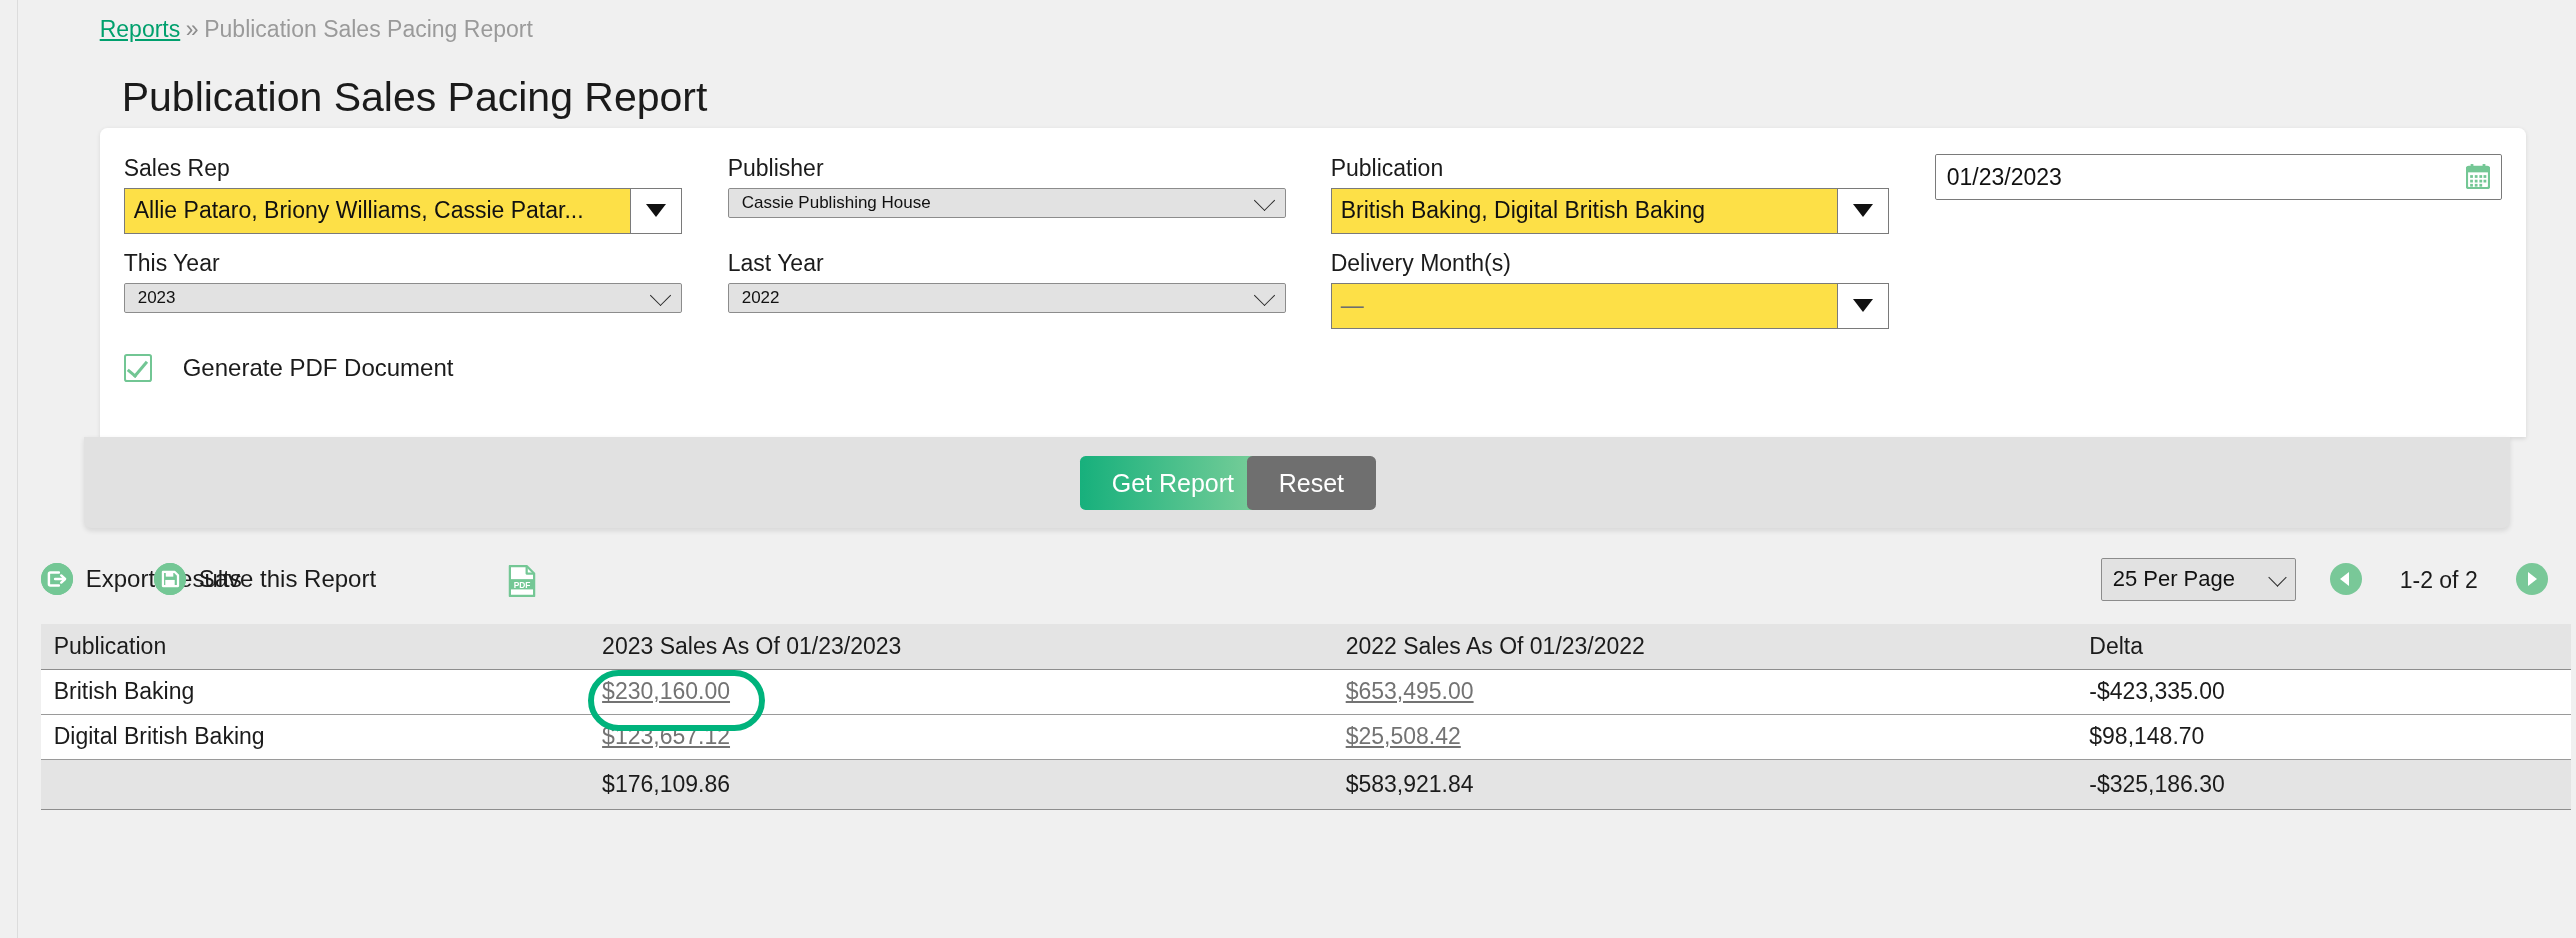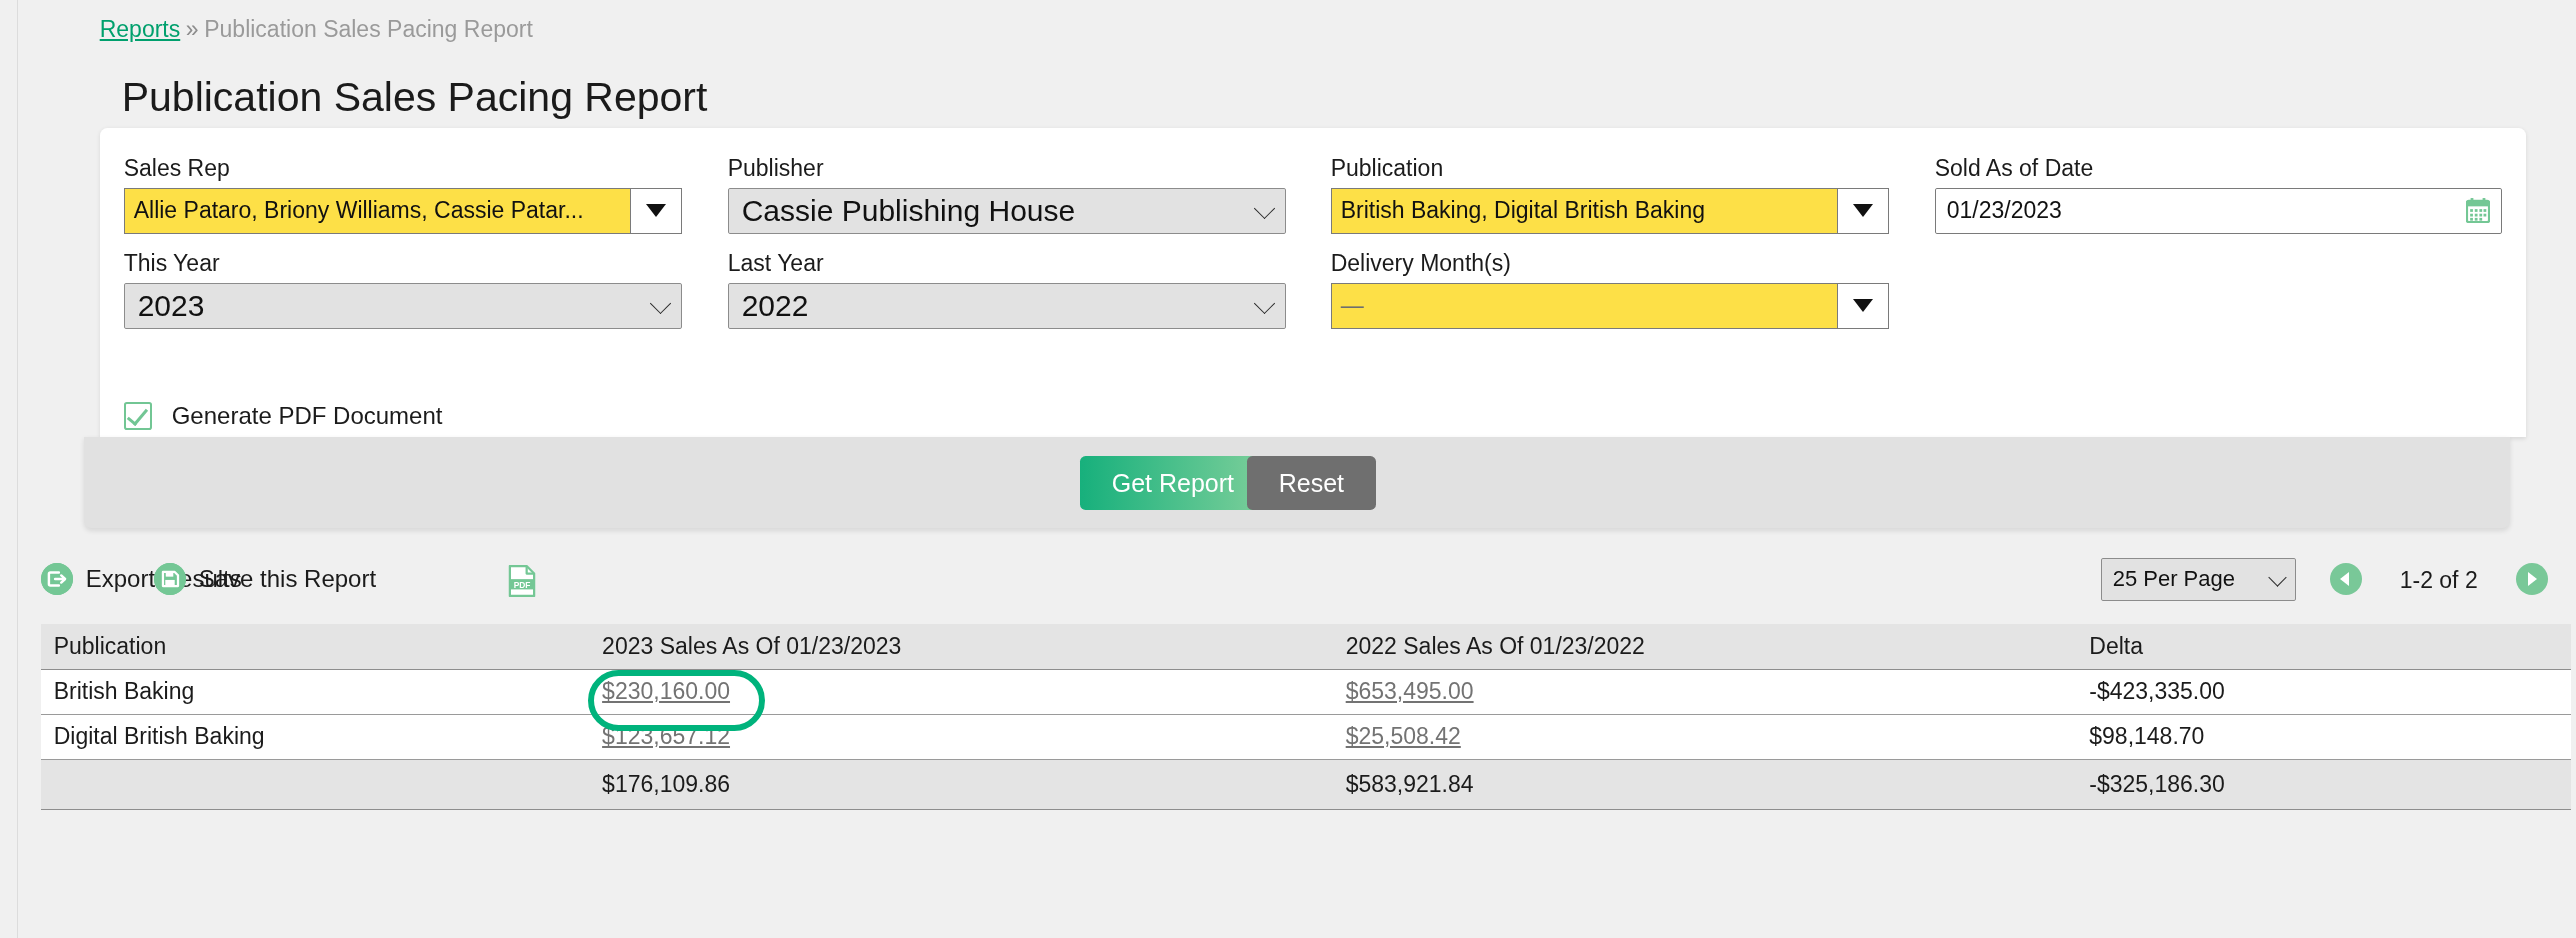--- a/index.html
+++ b/index.html
@@ -81,28 +81,28 @@
     font-size: 23px;
     line-height: 28px;
     color: #1b1b1b;
     margin-bottom: 5.6px;
     white-space: nowrap;
   }
 
   
   .select-box {
     position: relative;
-    height: 46px;
+    height: 30px;
     background: #e2e2e2;
     border: 0.9px solid #8c8c8c;
     border-radius: 1.9px;
     display: flex;
     align-items: center;
     padding: 0 43px 0 13px;
-    font-size: 30px;
+    font-size: 17px;
     color: #111111;
     white-space: nowrap;
     overflow: hidden;
     cursor: pointer;
   }
   .select-box .chev {
     position: absolute;
     right: 13px;
     top: 50%;
     width: 15px;
@@ -173,22 +173,21 @@
     height: 25px;
   }
 
   
   #pdf-check-row {
     position: absolute;
     left: 24px;
     top: 226px;
     display: flex;
     align-items: center;
-    gap: 20px;
-    margin-top: 48px;
+    gap: 31px;
   }
   .chk {
     width: 28px;
     height: 28px;
     border: 2.8px solid #72c694;
     border-radius: 2.8px;
     position: relative;
     cursor: pointer;
     background: #ffffff;
   }
@@ -403,21 +402,20 @@
       <div class="field-label">Publication</div>
       <div class="multi-box">
         <div class="multi-text">British Baking, Digital British Baking</div>
         <div class="multi-arrow">
             <i></i>
           </div>
       </div>
     </div>
 
     <div class="field" style="left:1835px; top:26px; width:567px;">
-      <div class="field-label">Sold As of Date</div>
       <div class="date-box">
         <span>01/23/2023</span>
         <svg class="cal-icon" viewBox="0 0 26 27">
           <rect x="1" y="3" width="24" height="23" rx="2" fill="none" stroke="#74c795" stroke-width="2.5"></rect>
           <rect x="1" y="3" width="24" height="6" fill="#74c795"></rect>
           <rect x="5" y="0" width="3" height="5" fill="#74c795"></rect>
           <rect x="18" y="0" width="3" height="5" fill="#74c795"></rect>
           <g fill="#74c795">
             <rect x="4.5" y="12" width="3" height="3"></rect>
               <rect x="9.5" y="12" width="3" height="3"></rect>

